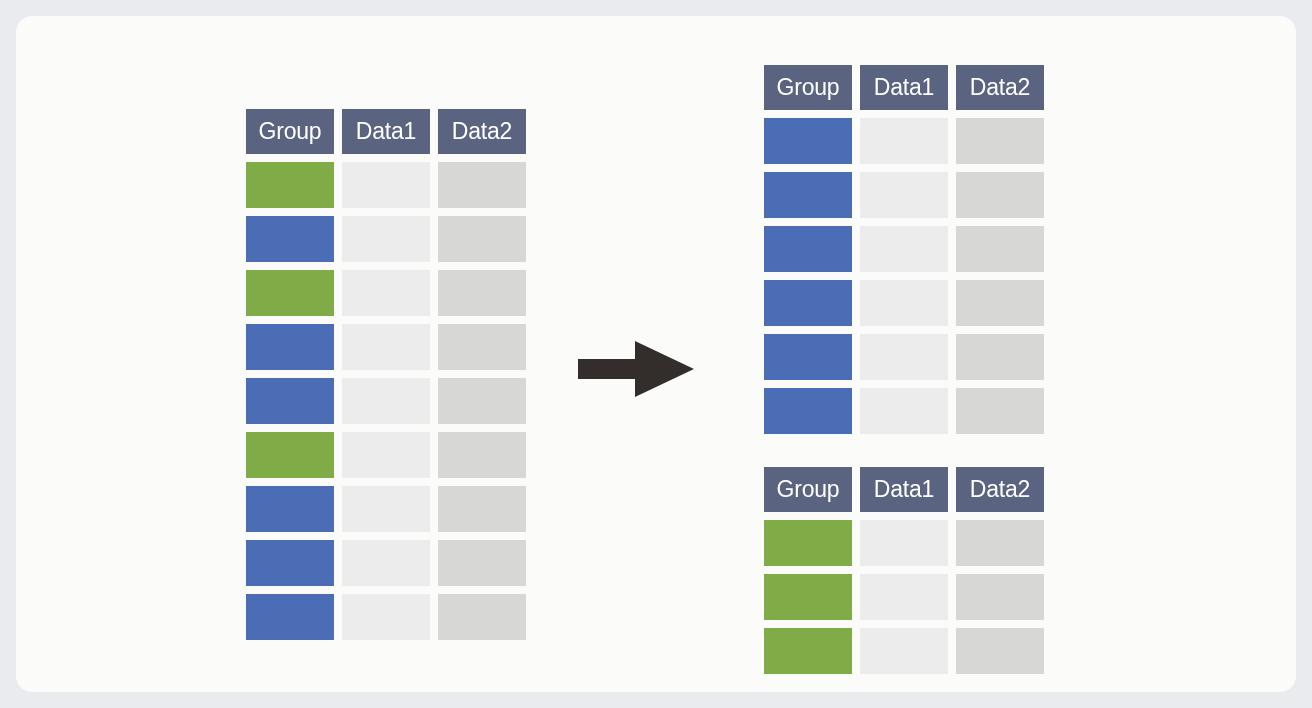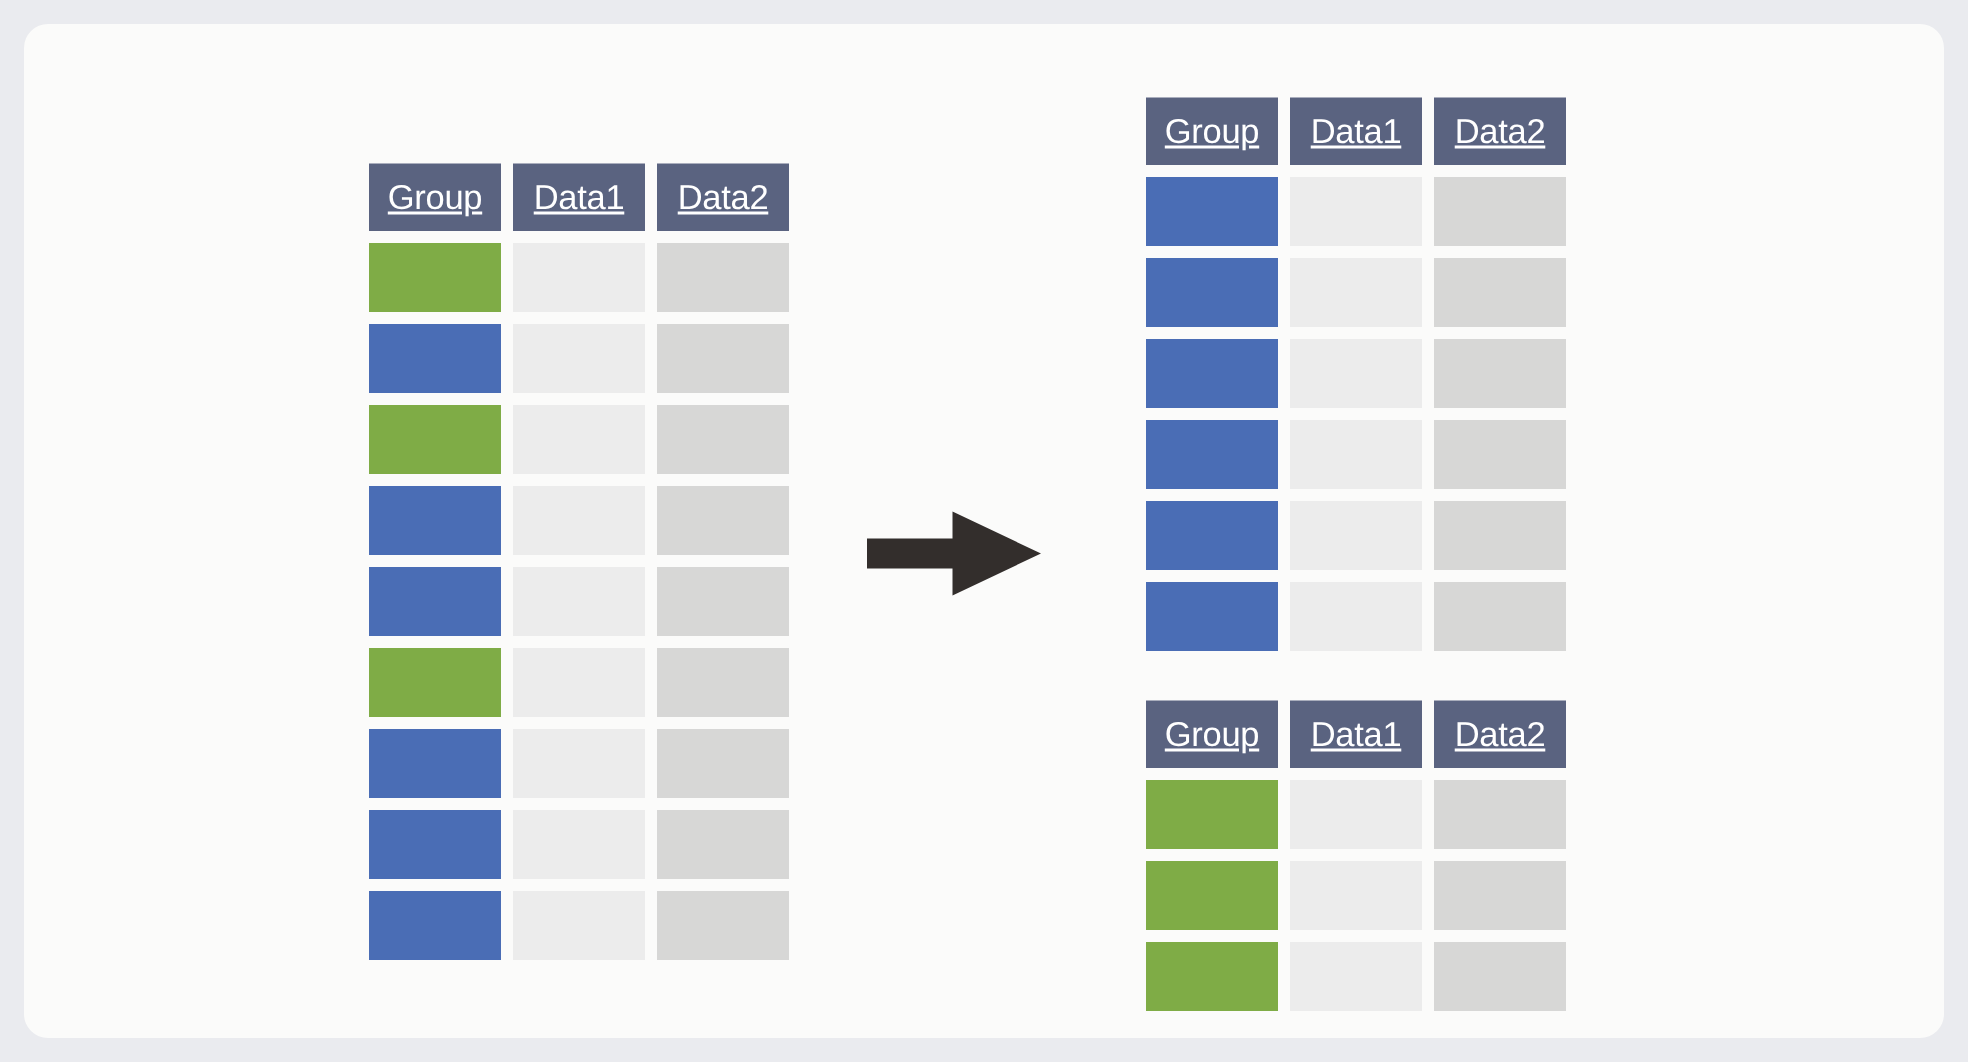--- a/index.html
+++ b/index.html
@@ -37,21 +37,20 @@
     height: 46px;
   }
   .hdr {
     background: #5a6380;
     color: #ffffff;
     font-size: 23px;
     line-height: 45px;
     height: 45px;
     text-align: center;
     letter-spacing: -0.2px;
-    text-decoration: underline;
   }
   .grp-green { background: #7fac46; }
   .grp-blue  { background: #4a6db5; }
   .d1 { background: #ececec; }
   .d2 { background: #d7d7d6; }
 
   #arrow-wrap {
     position: absolute;
     left: 560px;
     top: 322px;

